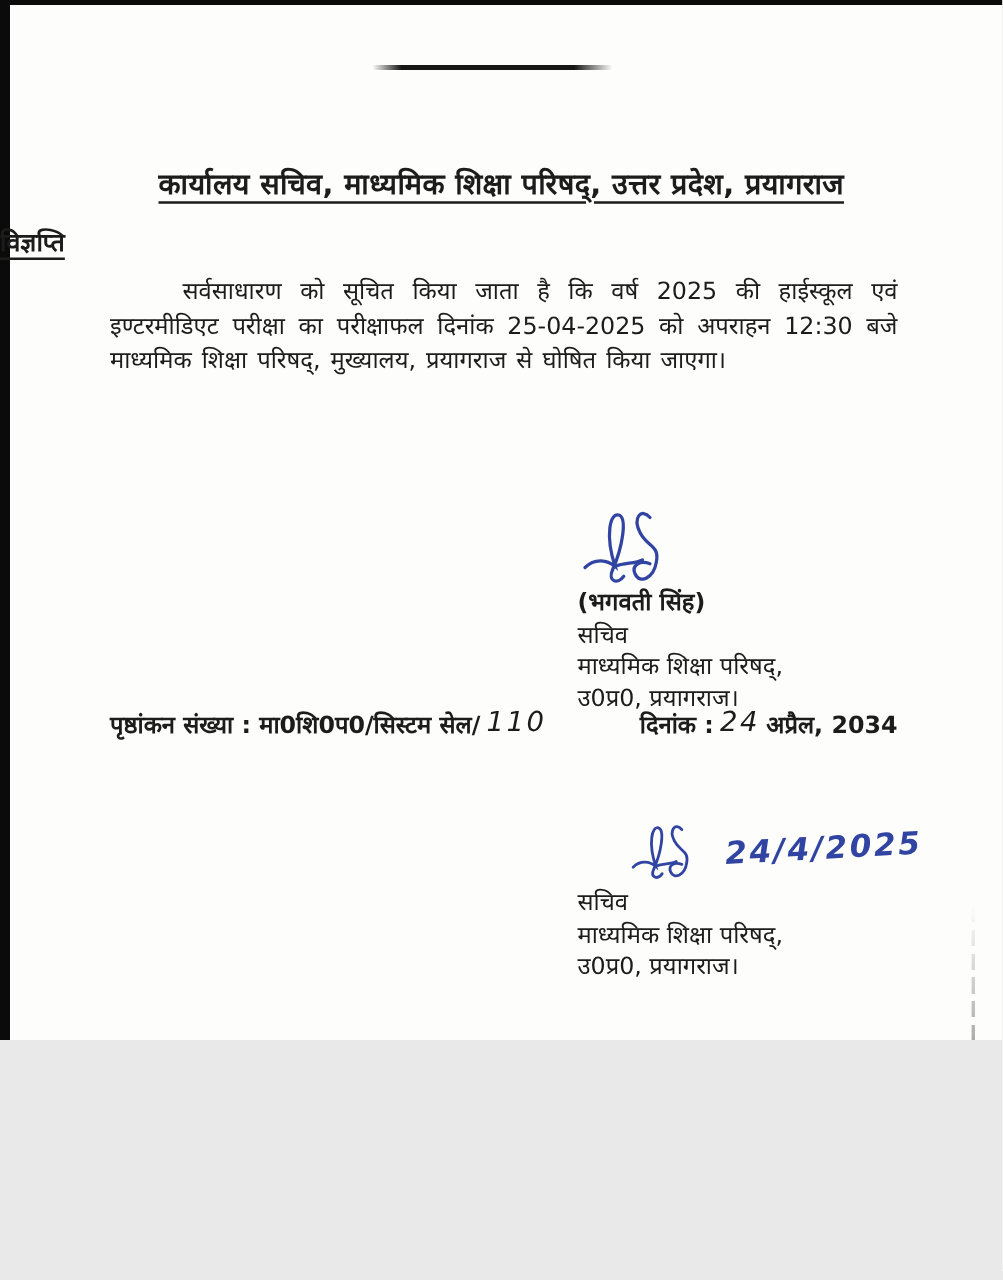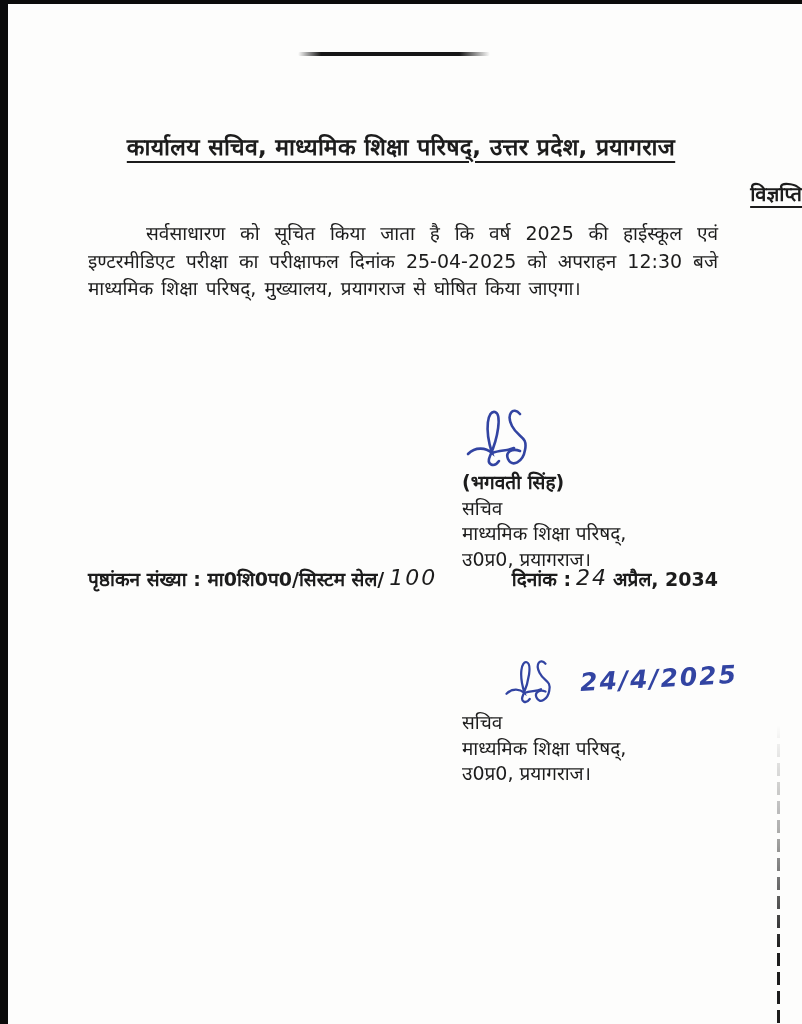--- a/index.html
+++ b/index.html
@@ -1,18 +1,18 @@
 <!DOCTYPE html>
 <html><head>
 <meta charset="utf-8">
 <style>
   html,body{margin:0;padding:0;background:#e9e9e9;}
   #page{
     position:relative;
-    width:802px;height:1024px;
+    width:802px;height:832px;
     margin:0 auto;
     background:#fdfdfc;
     overflow:hidden;
     font-family:"DejaVu Sans","Liberation Sans",sans-serif;
     color:#1c1c1c;
   }
   
   .edge-left{position:absolute;left:0;top:0;width:8px;height:1024px;background:#0b0b0b;}
   .edge-top{position:absolute;left:0;top:0;width:802px;height:4px;background:#0b0b0b;}
   .top-dash{
@@ -27,21 +27,21 @@
     mask-image:linear-gradient(to bottom,transparent,rgba(0,0,0,.35) 35%,#000 75%);
   }
   
   .title{
     position:absolute;top:130px;left:0;width:802px;
     text-align:center;font-size:23px;font-weight:700;letter-spacing:.3px;
     text-decoration:underline;text-underline-offset:6px;text-decoration-thickness:2px;
   }
   .heading{
     position:absolute;top:180px;left:0;width:802px;
-    text-align:right;font-size:20px;font-weight:700;
+    text-align:left;font-size:20px;font-weight:700;
     text-decoration:underline;text-underline-offset:5px;text-decoration-thickness:2px;
   }
   
   .para{
     position:absolute;left:88px;width:630px;
     font-size:19px;line-height:27.5px;
     text-align:justify;text-indent:58px;
     word-spacing:2px;
   }
   #p1{top:220px;}
@@ -102,21 +102,21 @@
     </svg>
     <div class="sig-name">(भगवती सिंह)</div>
     <div class="sig-line">सचिव</div>
     <div class="sig-line">माध्यमिक शिक्षा परिषद्,</div>
     <div class="sig-line">उ0प्र0, प्रयागराज।</div>
   </div>
 
   <div class="endorse">
     <div class="endorse-left">
       <span>पृष्ठांकन संख्या : मा0शि0प0/सिस्टम सेल/</span>
-        <span class="hand-ink">100</span>
+        <span class="hand-ink">110</span>
     </div>
     <div class="endorse-right">
       <span>दिनांक :</span>
       <span class="hand-ink">24</span>
       <span>अप्रैल, 2034</span>
     </div>
   </div>
 
 
   <div class="sigblock" id="sig2">

